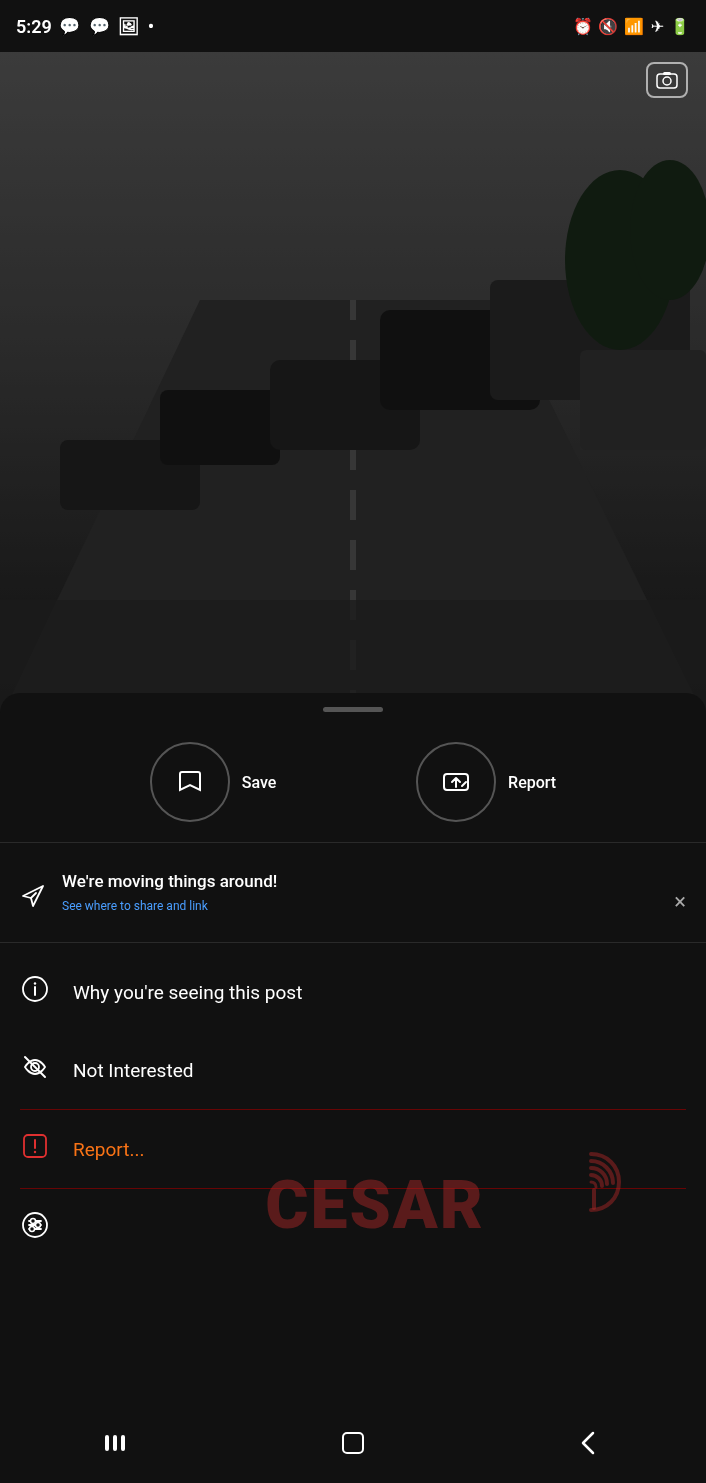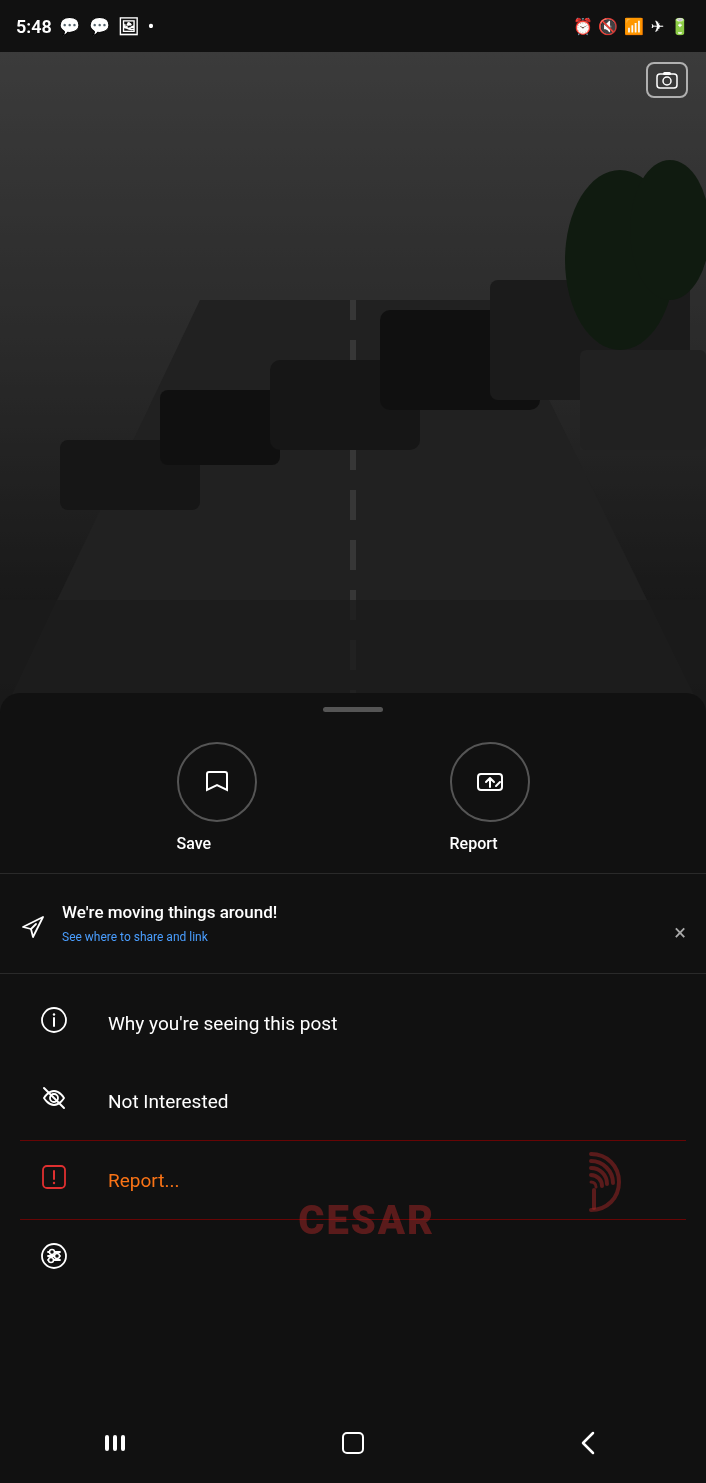--- a/index.html
+++ b/index.html
@@ -102,22 +102,22 @@
     }
 
     
     .action-row {
       display: flex;
       justify-content: space-around;
       padding: 30px 80px 10px;
     }
     .action-item {
       display: flex;
-      flex-direction: column;
-      align-items: flex-start;
+      flex-direction: row;
+      align-items: center;
       gap: 12px;
       cursor: pointer;
     }
     .action-circle {
       width: 80px;
       height: 80px;
       border-radius: 50%;
       border: 2px solid #555;
       display: flex;
       align-items: center;
@@ -172,23 +172,23 @@
       font-size: 22px;
       cursor: pointer;
       margin-left: 10px;
       flex-shrink: 0;
     }
 
     
     .menu-item {
       display: flex;
       align-items: center;
-      padding: 22px 36px;
-      cursor: pointer;
-      gap: 36px;
+      padding: 22px 17px;
+      cursor: pointer;
+      gap: 20px;
     }
     .menu-icon {
       color: #fff;
       font-size: 26px;
       flex-shrink: 0;
       width: 36px;
       text-align: center;
     }
     .menu-icon.red {
       color: #e03030;
@@ -209,21 +209,21 @@
       opacity: 0.7;
     }
 
     
     .watermark {
       position: absolute;
       bottom: 240px;
       left: 50%;
       transform: translateX(-40%);
       color: rgba(180, 40, 40, 0.45);
-      font-size: 40px;
+      font-size: 66px;
       font-weight: 900;
       letter-spacing: 2px;
       text-align: center;
       line-height: 1.1;
       pointer-events: none;
       z-index: 30;
       text-transform: uppercase;
     }
     .watermark-logo {
       position: absolute;
@@ -257,21 +257,21 @@
       cursor: pointer;
       width: 60px;
       height: 60px;
     }
   </style>
 </head>
 <body>
 
 <div class="status-bar">
   <div class="status-left">
-    <span>5:48</span>
+    <span>5:29</span>
 
     <span style="font-size:17px;">💬</span>
     <span style="font-size:17px;">💬</span>
     <span style="font-size:17px;">🖼</span>
     <span style="font-size:18px; color:#fff;">•</span>
   </div>
   <div class="status-right">
     <span style="font-size:16px;">⏰</span>
     <span style="font-size:16px;">🔇</span>
     <span style="font-size:16px;">📶</span>

